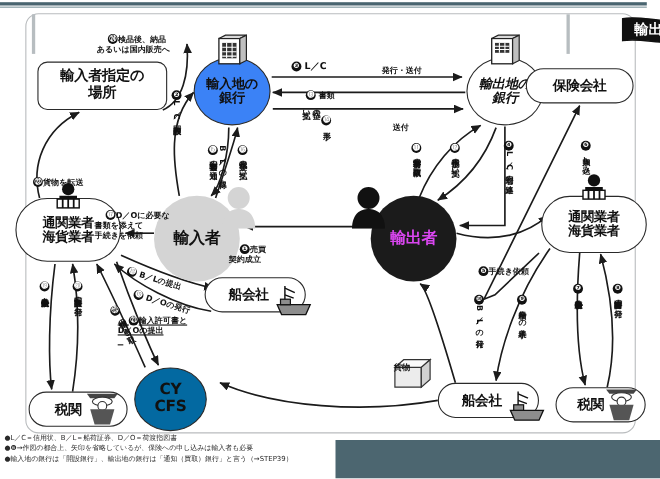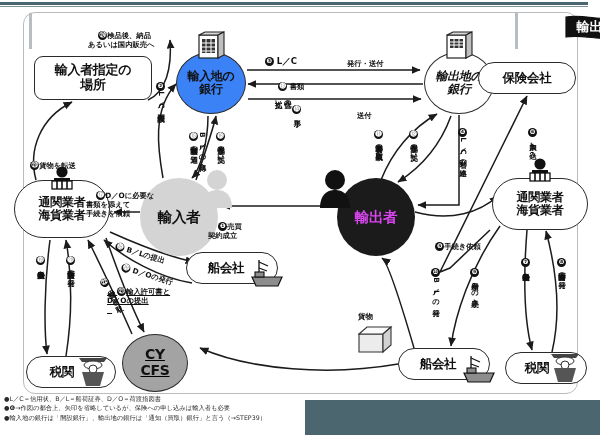--- a/index.html
+++ b/index.html
@@ -51,21 +51,21 @@
   #ship-imp{left:186px;top:252px;width:92px;height:32px;}
   #ship-imp .lbl{font-size:12.5px;}
   #ship-exp{left:398px;top:348px;width:92px;height:32px;}
   #ship-exp .lbl{font-size:12.5px;}
 
   #customs-imp{left:26px;top:356px;width:90px;height:32px;}
   #customs-imp .lbl{font-size:12.5px;}
   #customs-exp{left:505px;top:352px;width:82px;height:32px;}
   #customs-exp .lbl{font-size:12.5px;}
 
-  #cy-cfs{left:122px;top:334px;width:66px;height:58px;background:#a3a3a3;text-decoration:underline;}
+  #cy-cfs{left:122px;top:334px;width:66px;height:58px;background:#0369a1;}
   #cy-cfs .lbl{font-size:14px;}
 
   
   .flagpole{position:absolute;width:3px;background:#b7bdc0;}
   #flag-import{position:absolute;left:30px;top:14px;width:86px;height:26px;}
   #flag-export{position:absolute;left:516px;top:14px;width:72px;height:26px;margin-left:48px;}
   .flagtxt{position:absolute;inset:0;display:flex;align-items:center;justify-content:center;
            font-size:13px;font-weight:bold;}
 
   
@@ -298,21 +298,21 @@
   <div class="node circle" id="cy-cfs">
     <div class="lbl" style="white-space:pre-line;">CY
 CFS</div>
   </div>
 
   <svg style="position:absolute;left:355px;top:322px;" width="42" height="34">
     <path d="M4,12 h24 v18 h-24 z" fill="#ececec" stroke="#333" stroke-width="1.1"></path>
     <path d="M4,12 L12,5 h24 l-8,7 z" fill="#fafafa" stroke="#333" stroke-width="1.1"></path>
     <path d="M28,12 L36,5 v18 l-8,7 z" fill="#d2d2d2" stroke="#333" stroke-width="1.1"></path>
   </svg>
-  <div class="alabel" style="left:358px;top:312px;font-size:7.5px;">貨物</div>
+  <div class="alabel" style="left:358px;top:329px;font-size:7.5px;">貨物</div>
 
   <div class="alabel" style="left:88px;top:22px;">
     <span class="num">㉔</span><span style="white-space:pre;">検品後、納品
 あるいは国内販売へ</span>
   </div>
 
   <div class="vlabel" style="left:147px;top:72px;">
     <span class="numv">❷</span><span>L／C開設依頼</span>
   </div>
 

